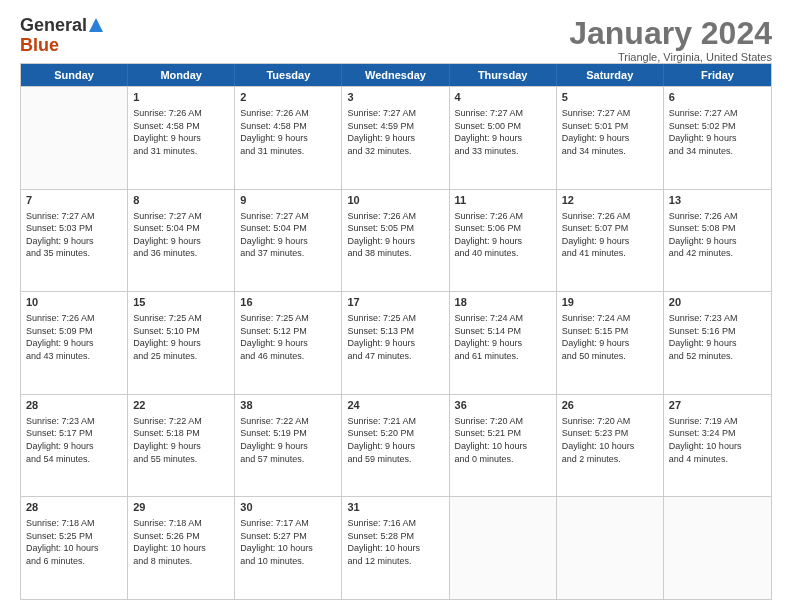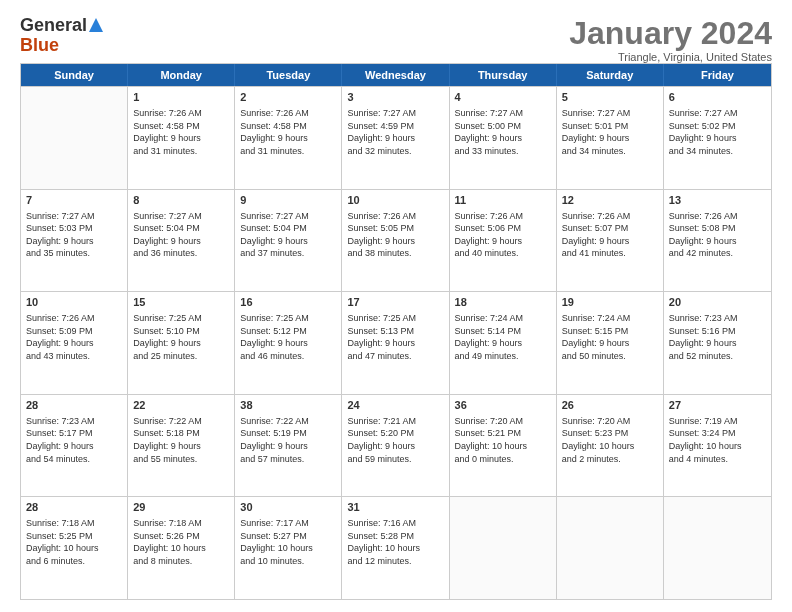--- a/index.html
+++ b/index.html
@@ -258,21 +258,21 @@
             <div class="cell-text">Sunrise: 7:25 AM</div>
             <div class="cell-text">Sunset: 5:13 PM</div>
             <div class="cell-text">Daylight: 9 hours</div>
             <div class="cell-text">and 47 minutes.</div>
           </div>
           <div class="cal-cell">
             <span class="day-num">18</span>
             <div class="cell-text">Sunrise: 7:24 AM</div>
             <div class="cell-text">Sunset: 5:14 PM</div>
             <div class="cell-text">Daylight: 9 hours</div>
-            <div class="cell-text">and 49 minutes.</div>
+            <div class="cell-text">and 61 minutes.</div>
           </div>
           <div class="cal-cell">
             <span class="day-num">19</span>
             <div class="cell-text">Sunrise: 7:24 AM</div>
             <div class="cell-text">Sunset: 5:15 PM</div>
             <div class="cell-text">Daylight: 9 hours</div>
             <div class="cell-text">and 50 minutes.</div>
           </div>
           <div class="cal-cell">
             <span class="day-num">20</span>

